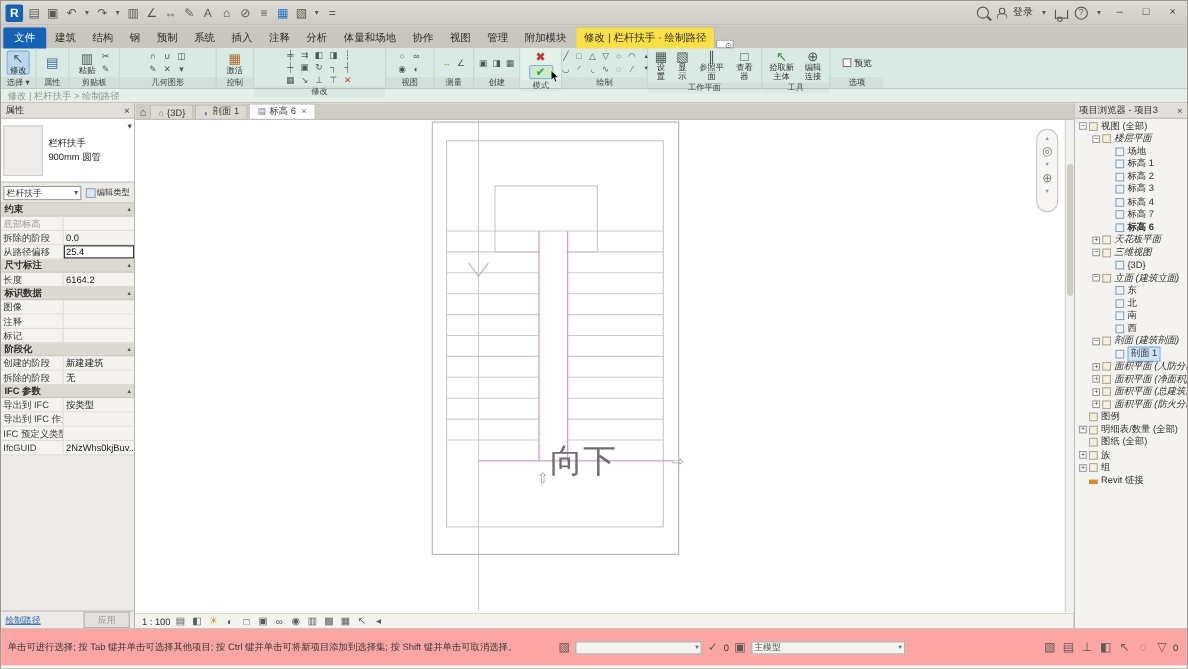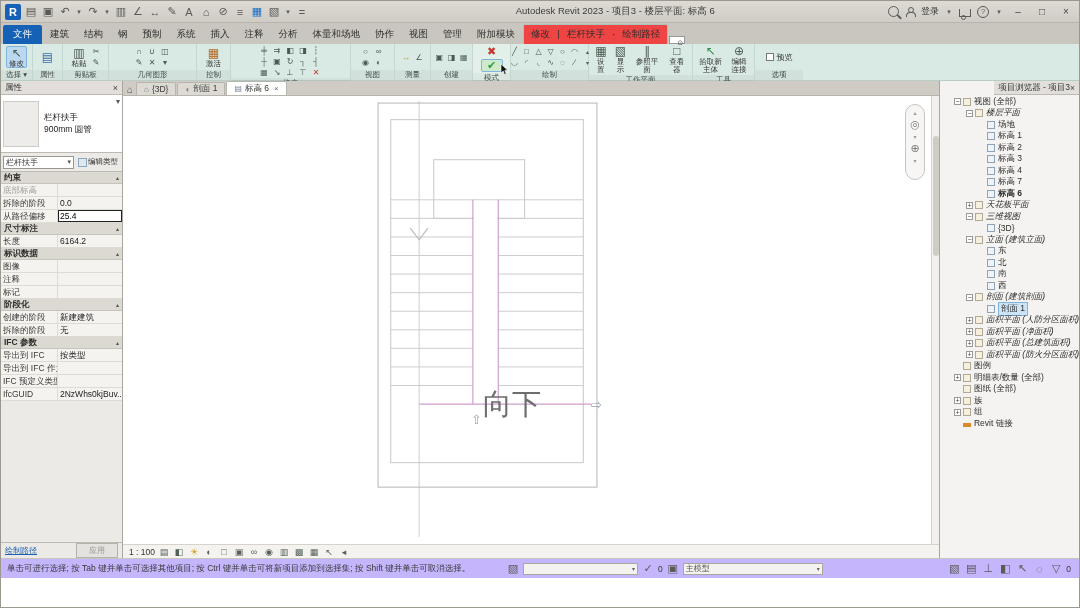--- a/index.html
+++ b/index.html
@@ -19,21 +19,21 @@
   .personic:before{content:"";position:absolute;top:0;left:3px;width:4px;height:4px;border:1.2px solid #5a5a56;border-radius:50%;}
   .personic:after{content:"";position:absolute;bottom:0;left:1px;width:8px;height:4px;border:1.2px solid #5a5a56;border-bottom:none;border-radius:4px 4px 0 0;}
   .cartic{width:12px;height:8px;border:1.2px solid #5a5a56;border-top:none;position:relative;margin-top:2px;}
   .cartic:after{content:"";position:absolute;bottom:-4px;left:1px;width:3px;height:3px;border:1px solid #5a5a56;border-radius:50%;}
   .helpic{width:12px;height:12px;border:1.2px solid #5a5a56;border-radius:50%;display:flex;align-items:center;justify-content:center;font-size:8px;color:#5a5a56;}
   .winbtn{width:18px;height:14px;display:flex;align-items:center;justify-content:center;font-size:10px;color:#444;}
   
   .tabrow{height:21px;background:#c9c6bf;display:flex;align-items:flex-end;padding:0 2px;gap:1px;}
   .rtab{padding:3px 7px 3px;font-size:9.5px;color:#2e2e2c;cursor:default;white-space:nowrap;margin-top:31px;}
   .rtab.file{background:#1461b5;color:#fff;border-radius:2px 2px 0 0;padding:3px 10px;}
-  .rtab.ctx{background:#ef4444;border:1px solid #a9c4bb;border-bottom:none;border-radius:2px 2px 0 0;font-family:Liberation Mono, monospace;}
+  .rtab.ctx{background:#fde047;border:1px solid #a9c4bb;border-bottom:none;border-radius:2px 2px 0 0;}
   .rtab.exp{color:#555;}
   
   .ribbon{height:37px;background:#d9e9e3;display:flex;border-bottom:1px solid #b9cdc6;}
   .panel{display:flex;flex-direction:column;border-right:1px solid #c3d6cf;height:100%;}
   .pbody{flex:1;display:flex;align-items:center;justify-content:center;gap:2px;padding:1px 3px;}
   .plabel{height:10px;font-size:7.5px;color:#3f4a44;text-align:center;background:rgba(0,0,0,0.035);line-height:10px;white-space:nowrap;padding:0 2px;}
   .bigbtn{display:flex;flex-direction:column;align-items:center;justify-content:center;font-size:7.5px;color:#333;line-height:1.05;padding:0 2px;cursor:default;text-align:center;}
   .bigbtn .bic{font-size:12px;height:13px;color:#4a5a52;}
   .bigbtn.active{background:#bcd8ef;border:1px solid #7fb2dd;border-radius:2px;}
   .grid{display:grid;gap:1px;}
@@ -83,35 +83,35 @@
   .homeic{font-size:10px;color:#555;margin:0 2px;}
   .canvas{flex:1;position:relative;background:#fff;overflow:hidden;}
   .navbar{position:absolute;top:8px;right:14px;width:20px;height:76px;background:#f7f6f4;border:1px solid #c8c5be;border-radius:10px;display:flex;flex-direction:column;align-items:center;padding:4px 0;gap:2px;}
   .navbar .nvi{font-size:11px;color:#7a7a76;}
   .navbar .nvc{font-size:6px;color:#999;}
   .vscroll{position:absolute;top:0;right:0;width:8px;height:100%;background:#f1f0ee;border-left:1px solid #d6d3cc;}
   .vthumb{position:absolute;top:40px;left:1px;width:6px;height:120px;background:#cfccc5;border-radius:3px;}
   .viewctrl{height:14px;background:#f4f3f0;border-top:1px solid #d6d3cc;display:flex;align-items:center;gap:3px;padding:0 6px;font-size:8.5px;color:#333;}
   .vci{width:12px;height:12px;display:inline-flex;align-items:center;justify-content:center;font-size:9px;color:#55605a;}
   
-  .browser{width:140px;background:#f4f3f1;border-left:1px solid #a9a69f;display:flex;flex-direction:column;align-items:flex-end;}
+  .browser{width:103px;background:#f4f3f1;border-left:1px solid #a9a69f;display:flex;flex-direction:column;}
   .bhead{height:14px;background:#e2dfda;display:flex;align-items:center;padding:0 4px;border-bottom:1px solid #bdbab3;font-size:8.5px;}
   .bhead .x{margin-left:auto;color:#444;}
   .tree{flex:1;overflow:hidden;padding-top:1px;}
   .trow{height:11.5px;display:flex;align-items:center;white-space:nowrap;font-size:8.5px;color:#2e2e2c;}
   .trow.d0{padding-left:4px;}.trow.d1{padding-left:16px;font-style:italic;}.trow.d2{padding-left:28px;}
   .exp{width:7px;height:7px;border:1px solid #999;background:#fff;font-size:7px;line-height:5px;text-align:center;color:#444;margin-right:2px;flex:0 0 auto;}
   .exp.none{border:none;background:transparent;}
   .ticon{width:8px;height:8px;border:1px solid #8fa3b8;background:#eef3f8;margin-right:3px;flex:0 0 auto;}
   .ticon.cat{border-color:#b0a890;background:#f4efdf;}
   .ticon.link{border:none;background:#d98b2b;height:4px;margin-top:2px;}
   .trow.bold{font-weight:bold;}
   .trow.sel .tlabel{background:#cde3f6;border:1px solid #7fb2dd;padding:0 2px;}
   
-  .statusbar{height:20px;background:#c4b5fd;border-top:1px solid #c9c6bf;display:flex;align-items:center;padding:0 6px;font-size:8.5px;color:#3a3a38;position:relative;}
+  .statusbar{height:34px;background:#fca5a5;border-top:1px solid #c9c6bf;display:flex;align-items:center;padding:0 6px;font-size:8.5px;color:#3a3a38;position:relative;}
   .sb-hint{white-space:nowrap;overflow:hidden;max-width:470px;}
   .sb-group{display:flex;align-items:center;gap:3px;}
   .sb-combo{height:12px;background:#f4f3f0;border:1px solid #aaa79f;display:flex;align-items:center;padding:0 2px;font-size:8px;color:#555;}
   .sb-combo .car{margin-left:auto;font-size:6px;color:#666;}
   .whitegap{height:18px;background:#fff;}
   .svgtxt{font-family:inherit;}
 </style>
 </head>
 <body>
 
@@ -132,21 +132,20 @@
       <span class="ic">✎</span>
       <span class="ic">A</span>
       <span class="ic">⌂</span>
       <span class="ic">⊘</span>
       <span class="ic">≡</span>
       <span class="ic" style="color:#1b6fc4">▦</span>
       <span class="ic">▧</span>
         <span class="ic small">▾</span>
       <span class="ic">=</span>
     </div>
-    <span class="title-text">Autodesk Revit 2023 - 项目3 - 楼层平面: 标高 6</span>
     <div class="tb-right">
       <span class="searchic"></span>
       <span class="personic"></span>
       <span>登录</span>
       <span class="ic small">▾</span>
       <span class="cartic"></span>
       <span class="helpic">?</span>
       <span class="ic small">▾</span>
       <span class="winbtn">–</span>
       <span class="winbtn">□</span>
@@ -348,20 +347,21 @@
           <label class="optlbl">
             <span class="chk"></span>
             <span>预览</span>
           </label>
         </div>
       <div class="plabel">选项</div>
     </div>
     <div style="flex:1"></div>
   </div>
 
+  <div class="optionsbar"><span>修改 | 栏杆扶手 &gt; 绘制路径</span></div>
 
   <div class="main">
 
     <div class="props">
       <div class="phead">
           <span>属性</span>
           <span class="x">×</span>
         </div>
       <div class="preview">
         <div class="pimg"></div>

